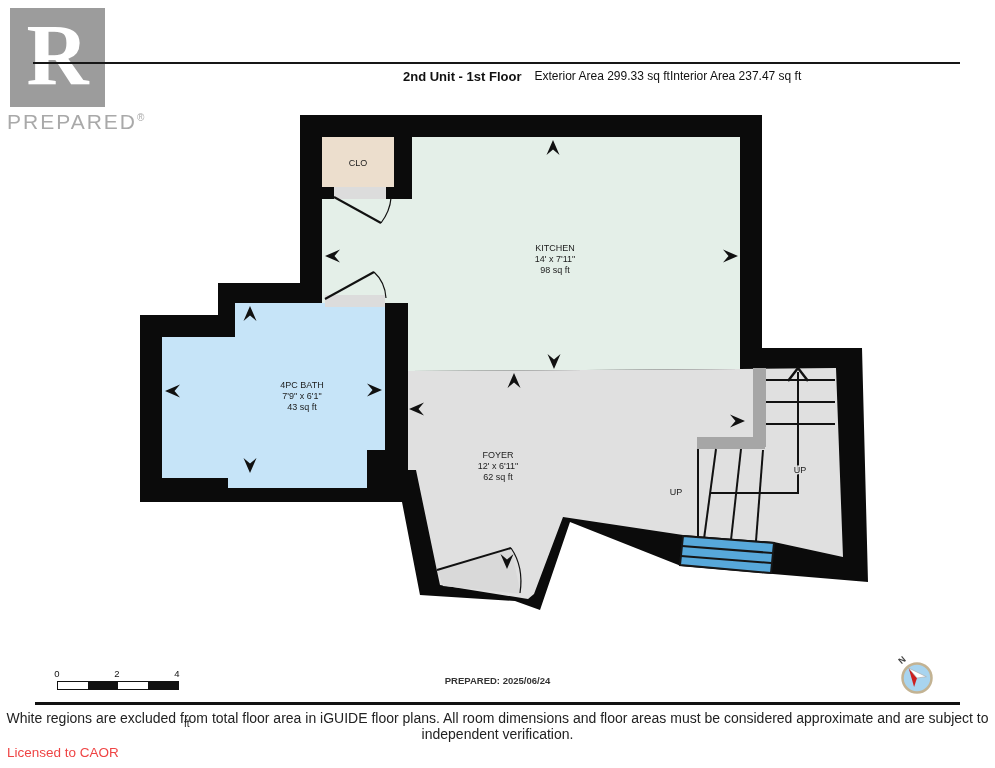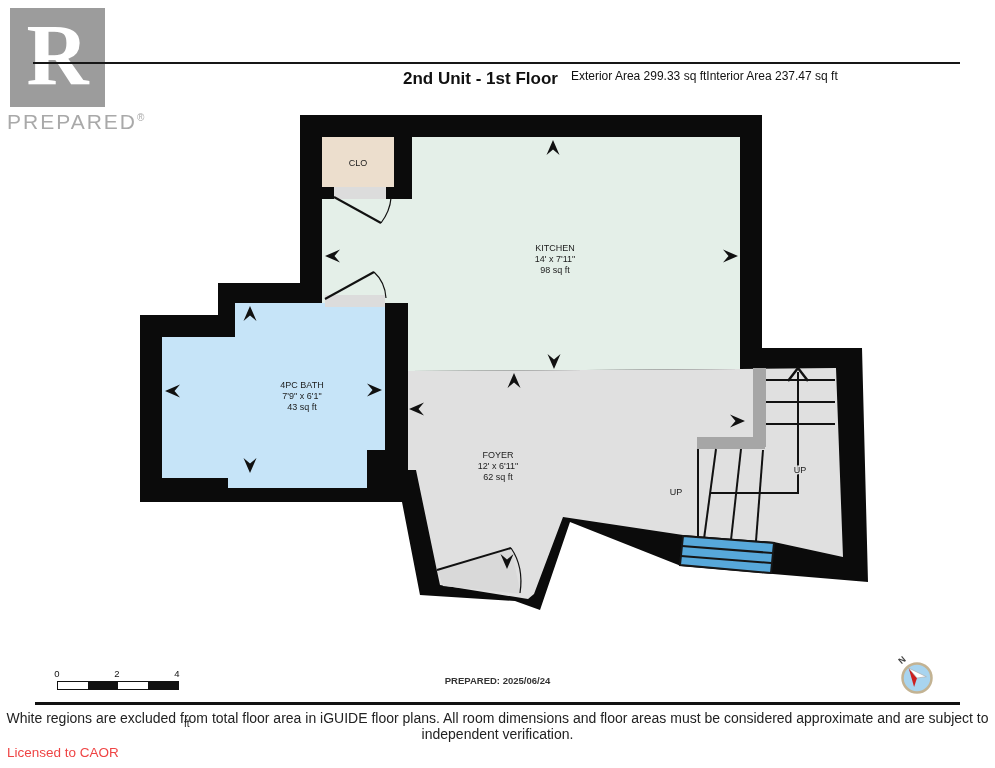--- a/index.html
+++ b/index.html
@@ -10,21 +10,21 @@
   .logo-box{position:absolute;left:10px;top:8px;width:95px;height:99px;background:#9c9c9c;
             display:flex;align-items:center;justify-content:center;}
   .logo-r{font-family:"Liberation Serif",serif;font-weight:bold;font-size:86px;line-height:86px;
           color:#ffffff;margin-top:-6px;}
   .brand{position:absolute;left:7px;top:110px;font-size:21px;letter-spacing:2px;color:#a9a9a9;}
   .brand sup{font-size:10px;}
   .rule-top{position:absolute;left:33px;top:62px;width:927px;height:2px;background:#161616;}
   .title{position:absolute;left:0;right:0;top:33px;text-align:center;
          font-size:19px;font-weight:bold;color:#111;}
   .subtitle{position:absolute;left:403px;top:69px;display:flex;gap:13px;align-items:flex-start;}
-  .floor-label{font-size:17px;font-weight:bold;color:#111;white-space:nowrap;}
+  .floor-label{font-size:13px;font-weight:bold;color:#111;white-space:nowrap;}
   .areas{display:flex;font-size:12px;color:#111;line-height:15px;}
 
   
   .plan{position:absolute;left:0;top:0;}
   .roomlabel{font-size:9px;fill:#1c1c1c;}
   .uplabel{font-size:9px;fill:#1c1c1c;paint-order:stroke;stroke:#e0e0e0;stroke-width:3px;}
 
   
   .tick{position:absolute;top:668px;width:14px;text-align:center;font-size:9.5px;color:#111;}
   .scalebar{position:absolute;left:57px;top:681px;width:120px;height:7px;border:1px solid #111;

